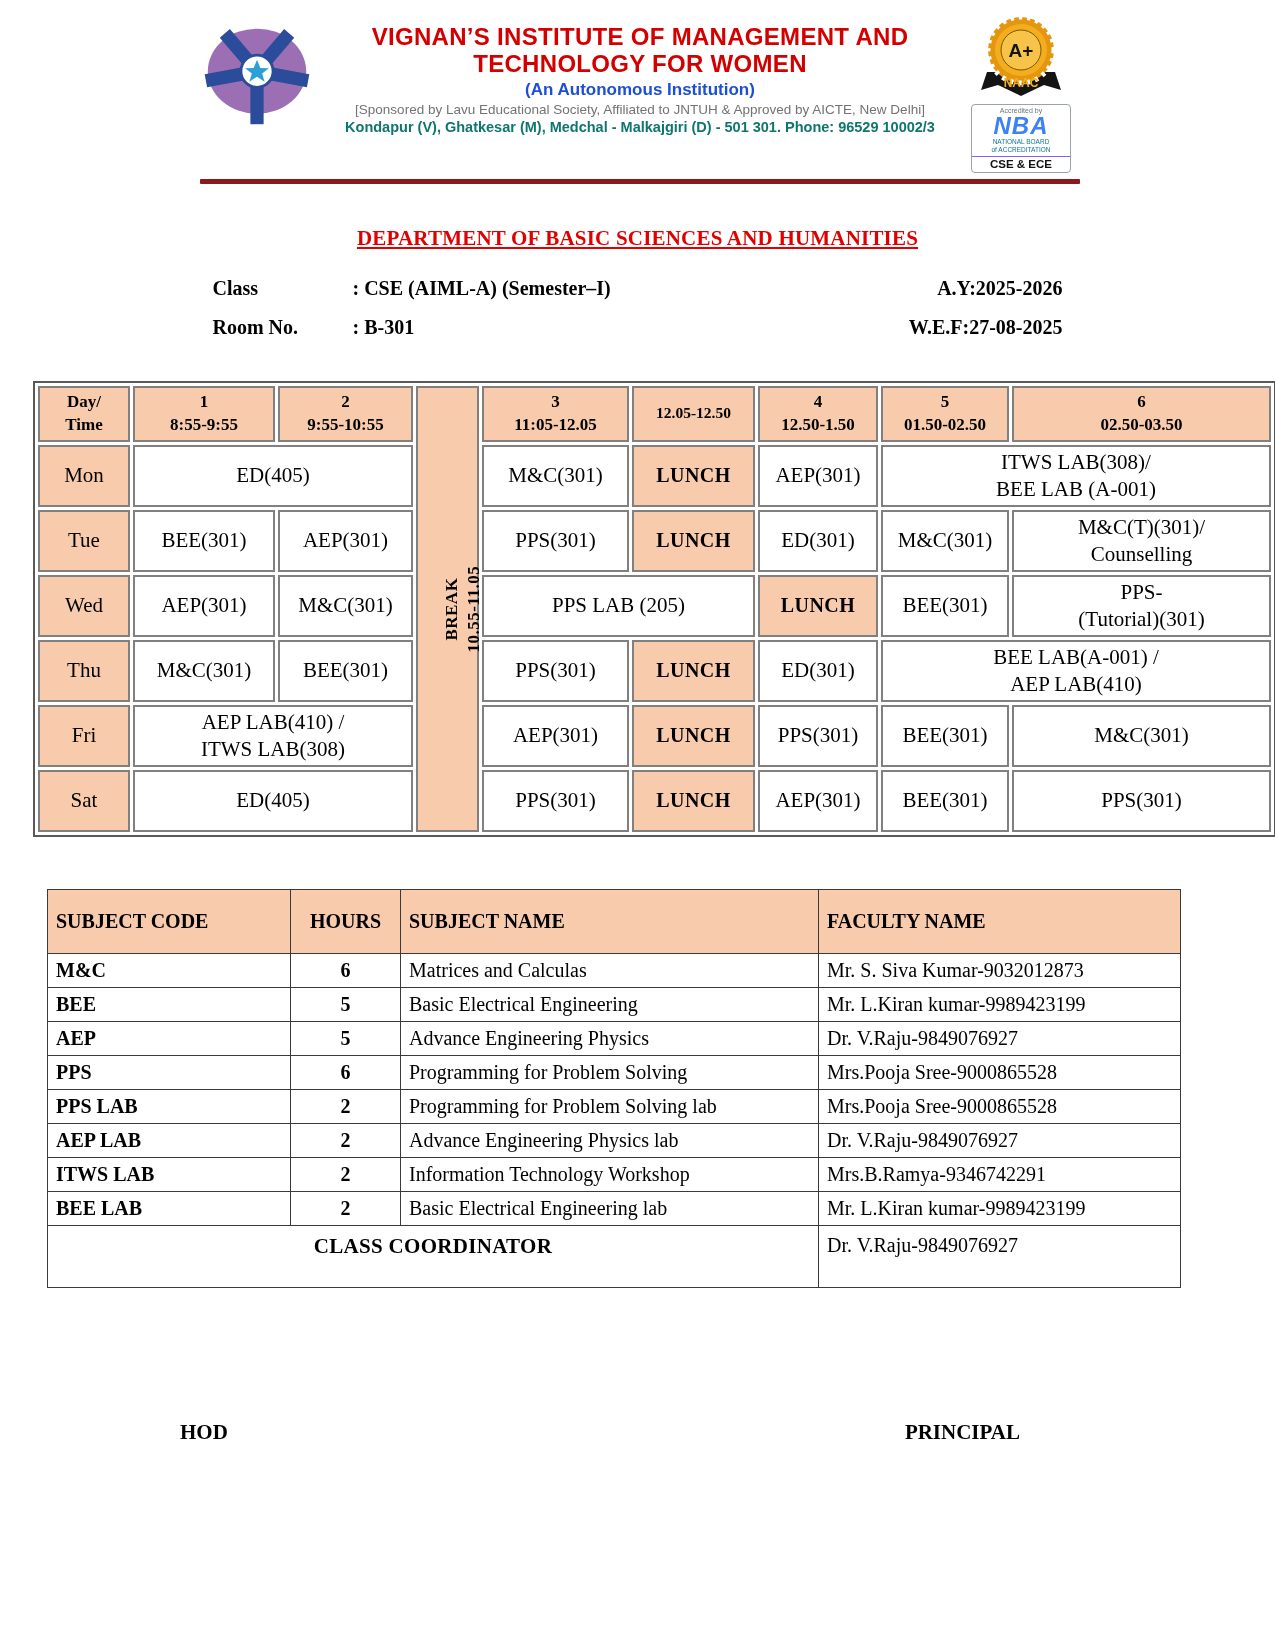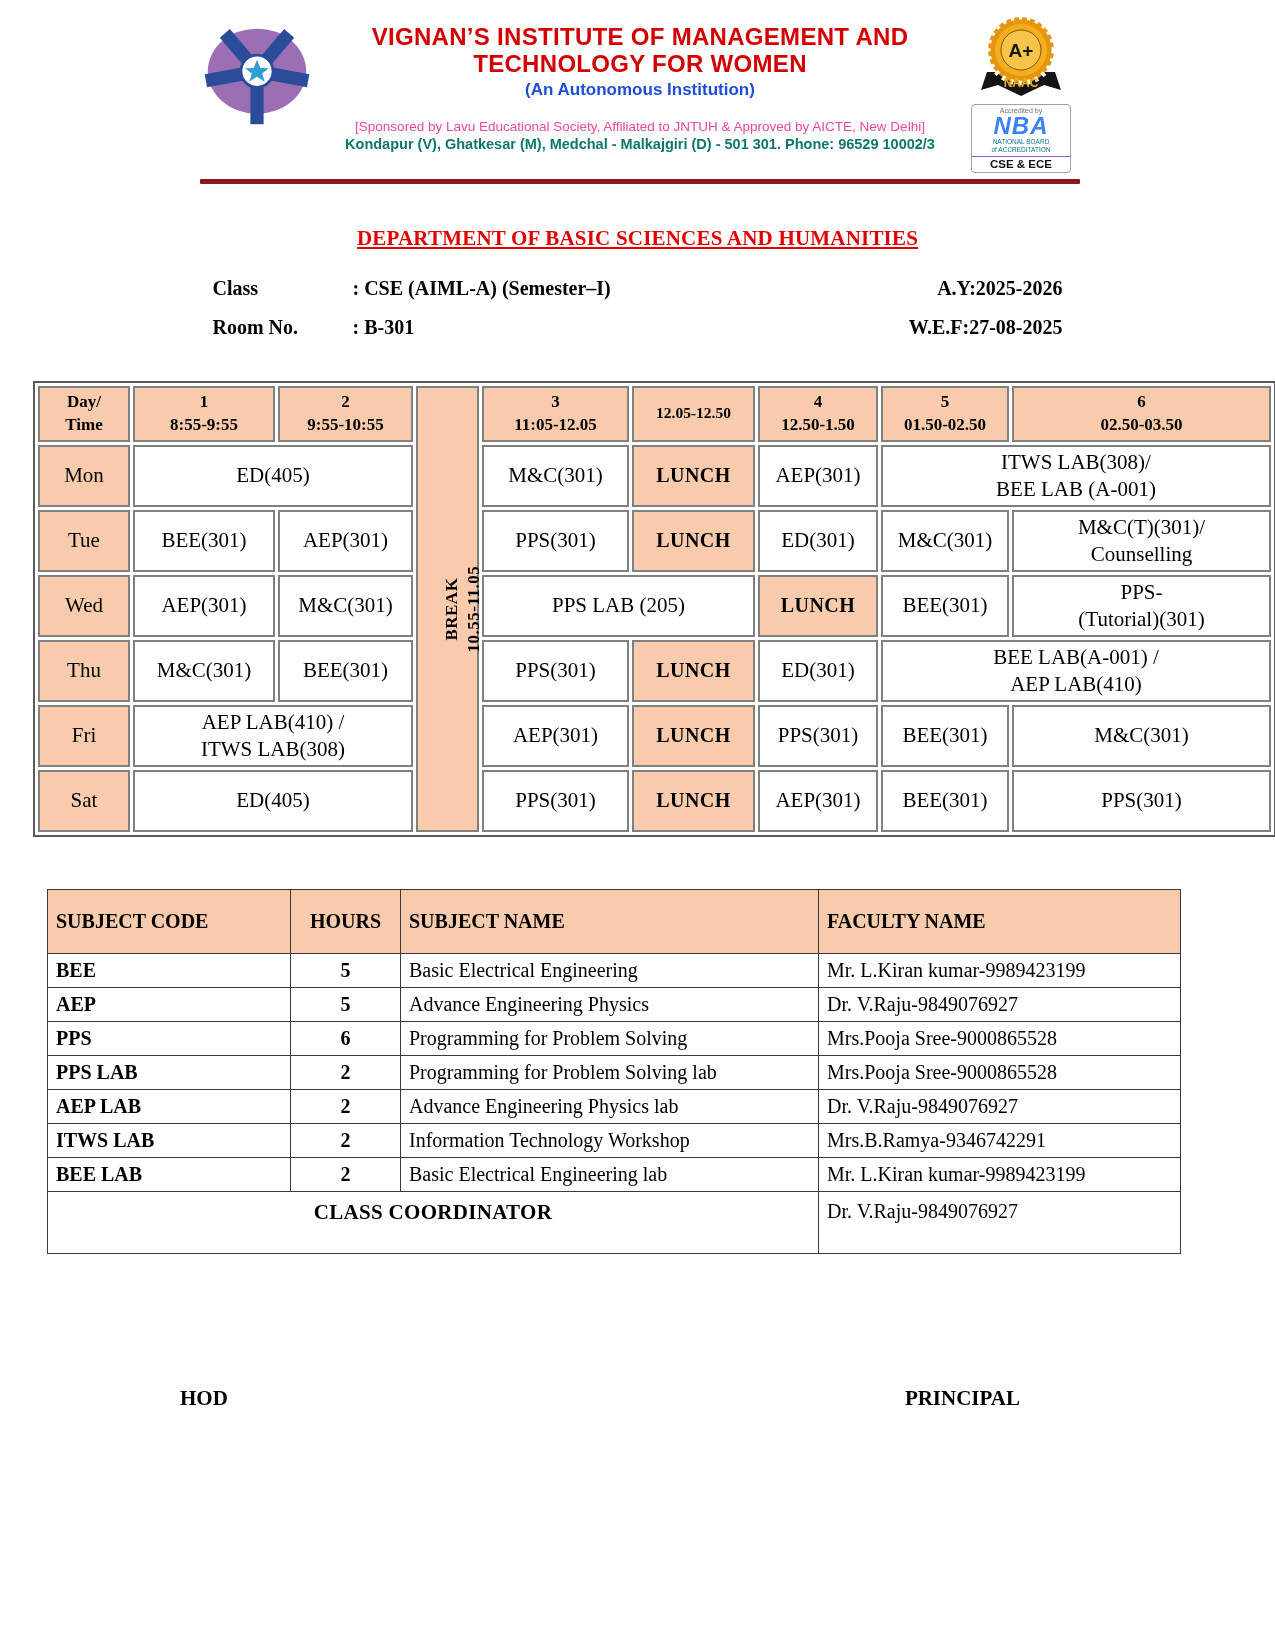--- a/index.html
+++ b/index.html
@@ -9,21 +9,21 @@
     font-family: "Liberation Serif", serif; color: #000;
   }
 
   
   .letterhead { width: 885px; margin: 14px auto 0 auto; padding-left: 5px; }
   .lh-row { display: flex; align-items: flex-start; }
   .lh-logo { width: 118px; flex: 0 0 118px; padding-top: 8px; }
   .lh-center { flex: 1; text-align: center; font-family: "Liberation Sans", sans-serif; padding-top: 10px; }
   .lh-name { color: #d40000; font-weight: bold; font-size: 24px; line-height: 1.12; letter-spacing: 0.3px; }
   .lh-auto { color: #1d4ed8; font-weight: bold; font-size: 17px; margin-top: 2px; }
-  .lh-sponsor { color: #ec4899; font-size: 13.5px; margin-top: 19px; }
+  .lh-sponsor { color: #737373; font-size: 13.5px; margin-top: 2px; }
   .lh-address { color: #0f766e; font-weight: bold; font-size: 14.5px; margin-top: 2px; }
   .lh-badges { width: 118px; flex: 0 0 118px; display: flex; flex-direction: column; align-items: center; }
   .lh-rule { height: 5px; background: #8b1a1a; margin-top: 6px; border-radius: 1px; }
 
   .nba-badge {
     margin-top: 2px; width: 100px; background: #fff; border: 1px solid #9aa3a8;
     border-radius: 4px; text-align: center; font-family: "Liberation Sans", sans-serif; overflow: hidden;
   }
   .nba-accredited { font-size: 7px; color: #6b7680; padding-top: 2px; }
   .nba-name { color: #3b82f6; font-weight: bold; font-style: italic; font-size: 24px; line-height: 1; letter-spacing: 1px; }
@@ -245,20 +245,26 @@
       <col style="width:362px">
   </colgroup>
   <tbody>
       <tr>
     <th>SUBJECT CODE</th>
     <th class="c-hours">HOURS</th>
     <th>SUBJECT NAME</th>
     <th>FACULTY NAME</th>
   </tr>
   <tr>
+    <td class="c-code">M&amp;C</td>
+    <td class="c-hours">6</td>
+    <td>Matrices and Calculas</td>
+    <td>Mr. S. Siva Kumar-9032012873</td>
+  </tr>
+  <tr>
     <td class="c-code">BEE</td>
     <td class="c-hours">5</td>
     <td>Basic Electrical Engineering</td>
     <td>Mr. L.Kiran kumar-9989423199</td>
   </tr>
   <tr>
     <td class="c-code">AEP</td>
     <td class="c-hours">5</td>
     <td>Advance Engineering Physics</td>
     <td>Dr. V.Raju-9849076927</td>

